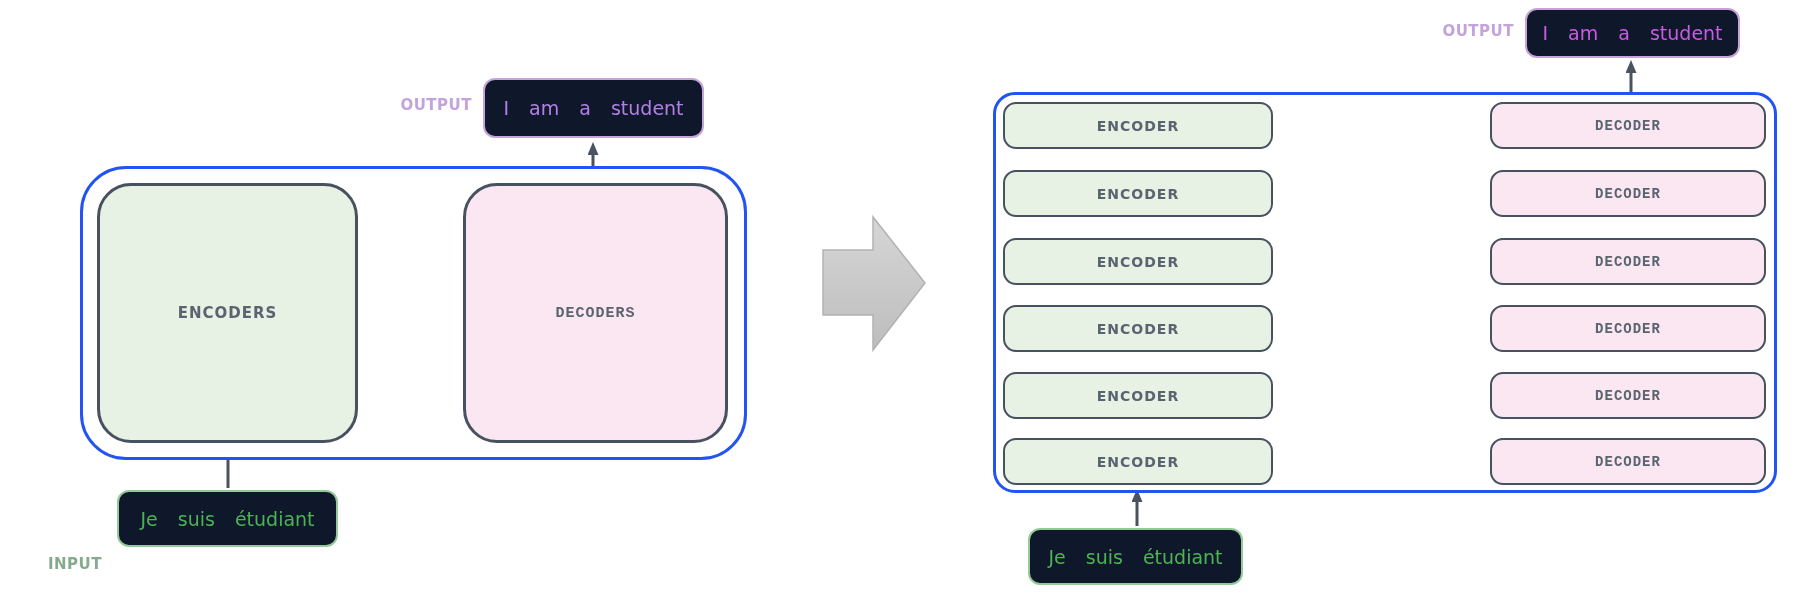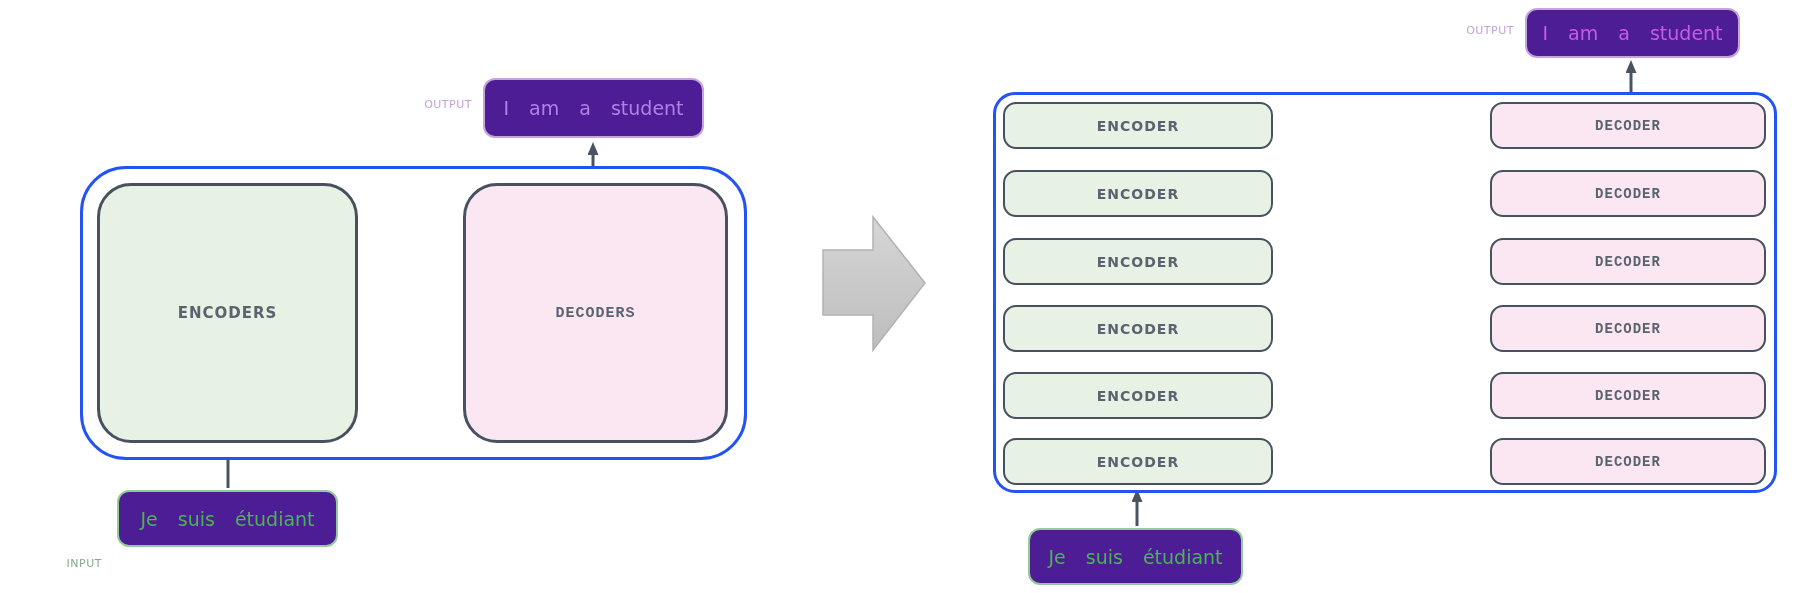--- a/index.html
+++ b/index.html
@@ -9,26 +9,26 @@
     --pur-border:#c6a3d8; --pur-label:#c3a3da; --violet:#b381e6; --magenta:#ca5be4;
   }
   html,body{margin:0;padding:0;background:#ffffff;}
   .canvas{
     position:relative;width:1809px;height:593px;background:#ffffff;overflow:hidden;
     font-family:"DejaVu Sans","Liberation Sans",sans-serif;
   }
   .overlay{position:absolute;left:0;top:0;width:1809px;height:593px;pointer-events:none;}
   .abs{position:absolute;box-sizing:border-box;}
   .side-label{
-    font-size:11px;font-weight:400;letter-spacing:.5px;line-height:18px;text-align:right;
+    font-size:15px;font-weight:700;letter-spacing:.5px;line-height:18px;text-align:right;
   }
   .out-label{color:var(--pur-label);}
   .in-label{color:var(--grn-label);margin-top:44px;}
   .sent-box{
-    background:#4c1d95;border-radius:12px;display:flex;align-items:center;justify-content:center;
+    background:#0f172a;border-radius:12px;display:flex;align-items:center;justify-content:center;
   }
   .sent-box.purple{border:2.5px solid var(--pur-border);}
   .sent-box.green{border:2.5px solid var(--grn-border);}
   .sentence{font-size:19px;word-spacing:14px;white-space:nowrap;}
   .sent-violet{color:var(--violet);}
   .sent-magenta{color:var(--magenta);}
   .sent-green{color:var(--grn-text);}
   .blue-container{border:3px solid var(--blue);background:#fff;}
   .blue-container.left{border-radius:46px;}
   .blue-container.right{border-radius:22px;}

